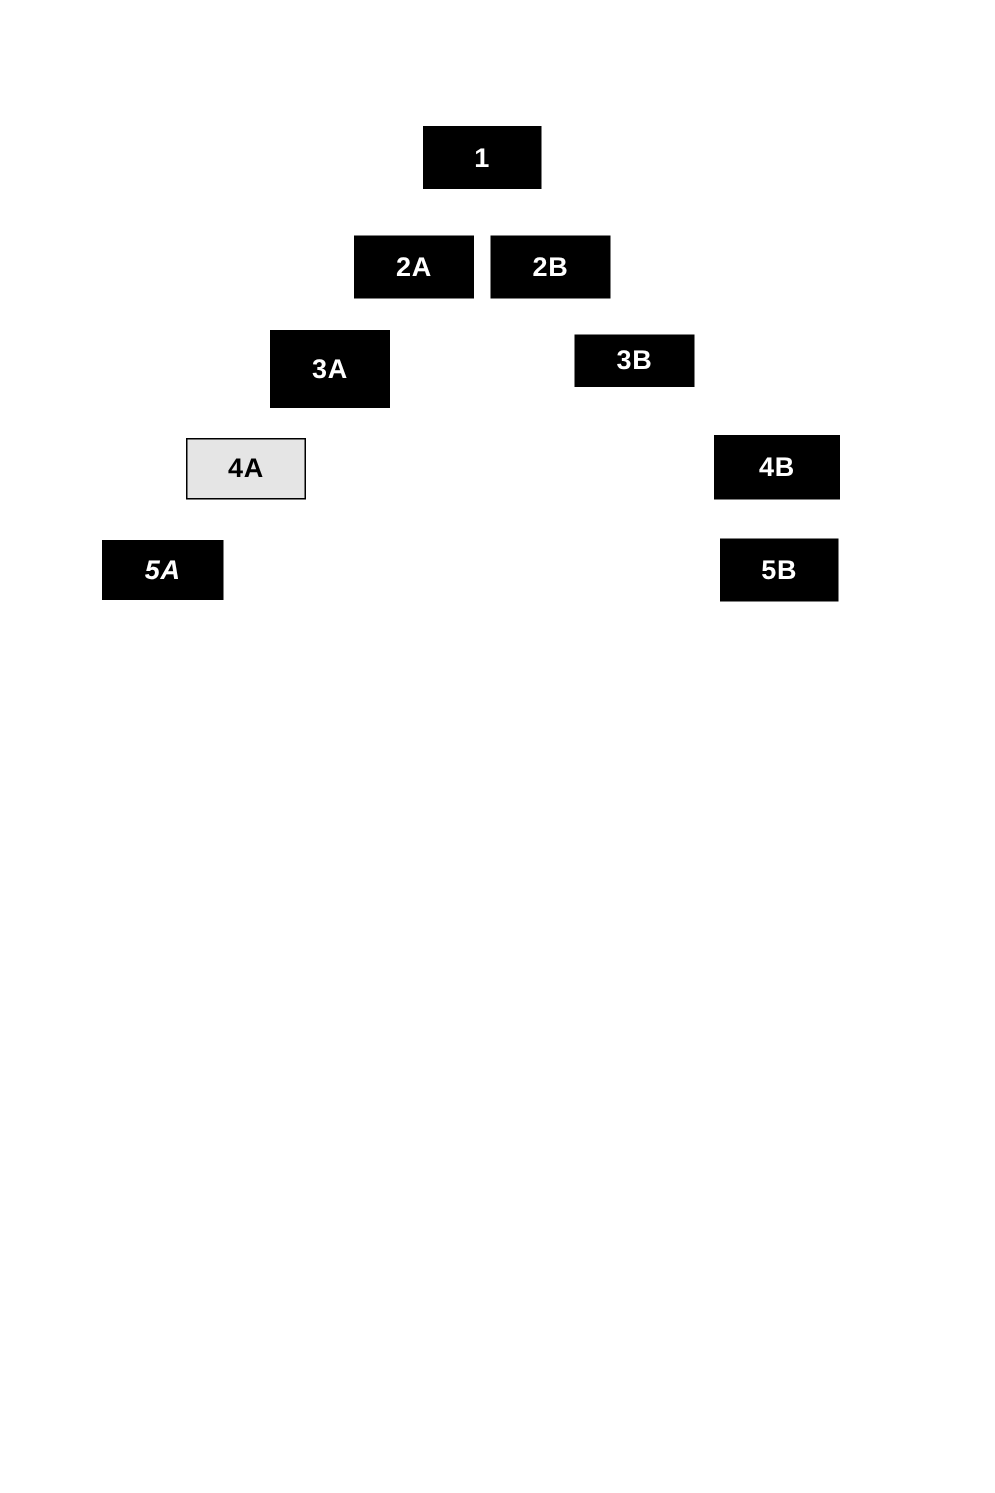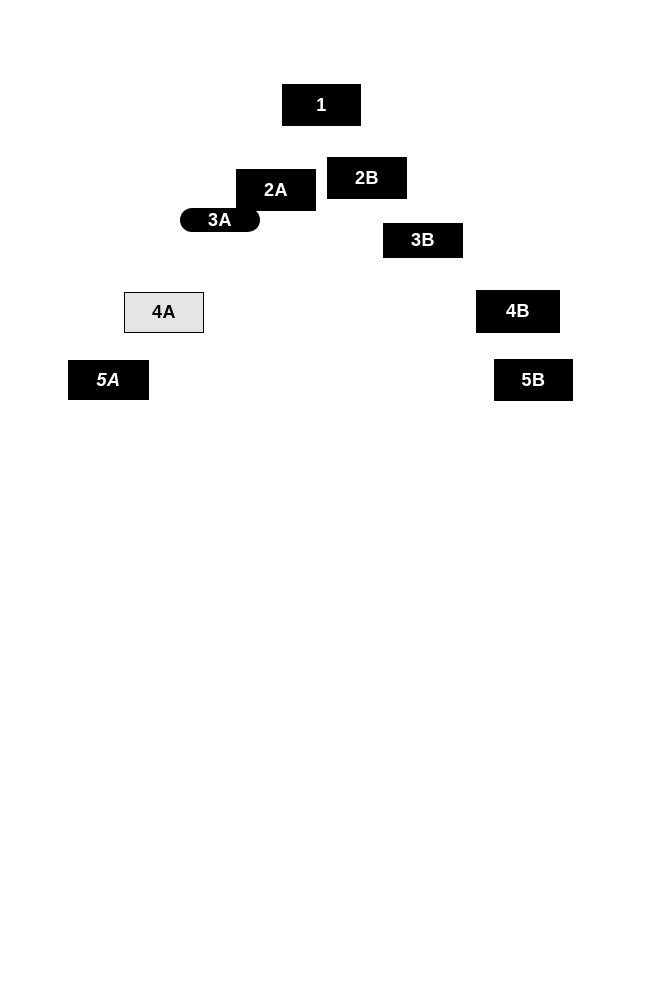--- a/index.html
+++ b/index.html
@@ -29,28 +29,28 @@
     background: #000000;
     color: #ffffff;
   }
   .node.outline {
     background: #e5e5e5;
     color: #000000;
     border: 1px solid #000000;
   }
   
   .node-1  { left: 282px; top:  84px; width: 79px; height: 42px; }
-  .node-2a { left: 236px; top: 157px; width: 80px; height: 42px; margin-top: 12px; }
+  .node-2a { left: 236px; top: 157px; width: 80px; height: 42px; }
   .node-2b { left: 327px; top: 157px; width: 80px; height: 42px; }
-  .node-3a { left: 180px; top: 208px; width: 80px; height: 24px; border-radius: 13px; }
+  .node-3a { left: 180px; top: 220px; width: 80px; height: 52px; }
   .node-3b { left: 383px; top: 223px; width: 80px; height: 35px; }
   .node-4a { left: 124px; top: 292px; width: 80px; height: 41px; }
   .node-4b { left: 434px; top: 290px; width: 84px; height: 43px; margin-left: 42px; }
   .node-5a { left:  68px; top: 360px; width: 81px; height: 40px; font-style: italic; }
-  .node-5b { left: 494px; top: 359px; width: 79px; height: 42px; }
+  .node-5b { left: 480px; top: 359px; width: 79px; height: 42px; }
 </style>
 </head>
 <body>
 
 <div class="canvas">
 
   <div class="node filled node-1">1</div>
 
   <div class="node filled node-2a">2A</div>
 

